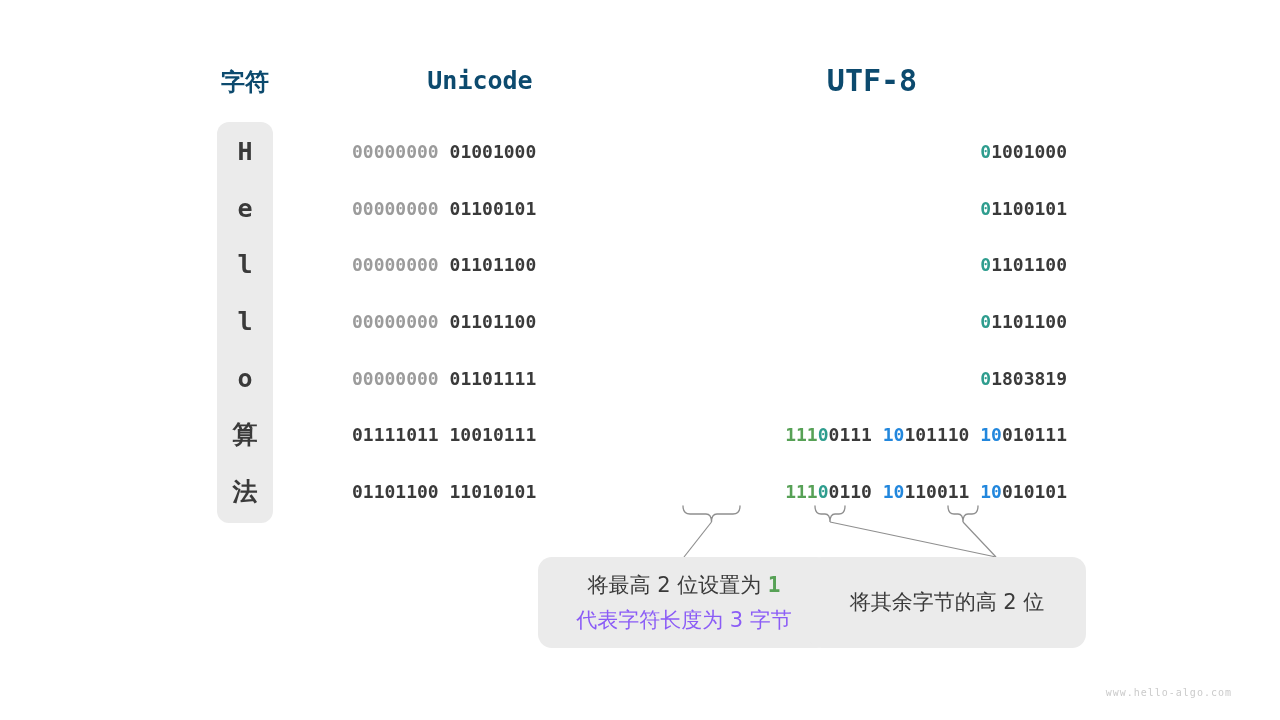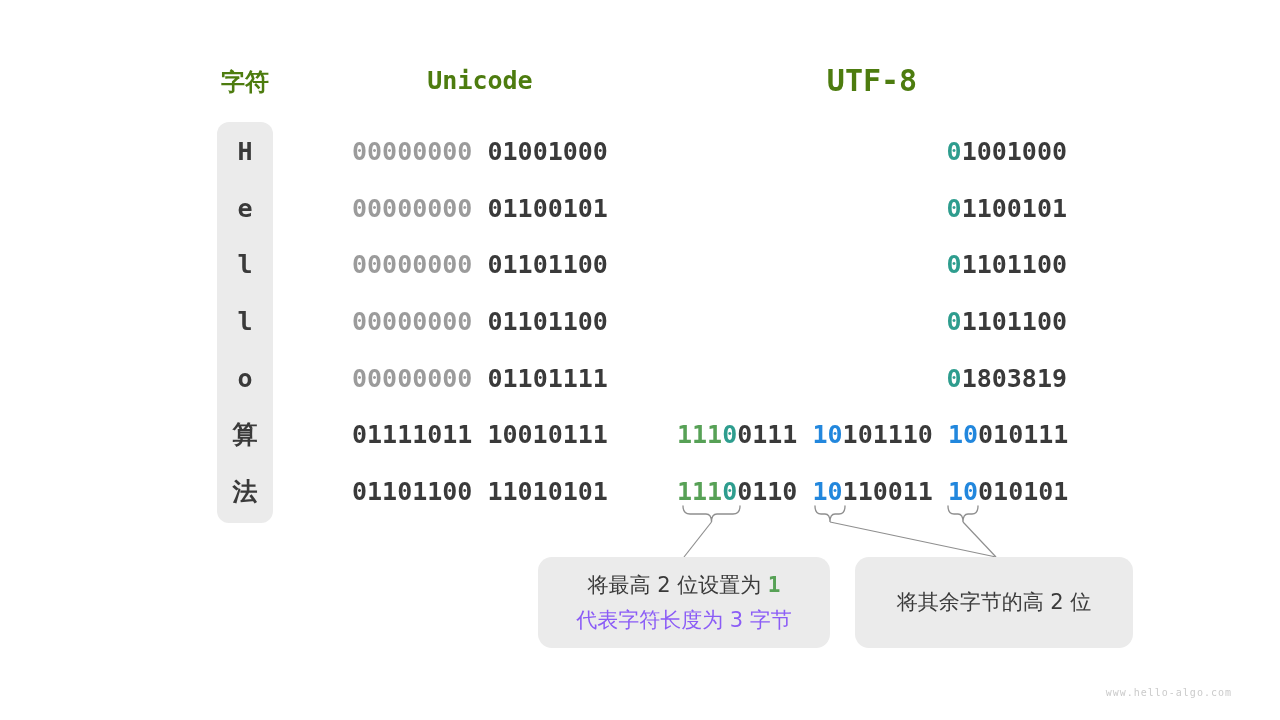--- a/index.html
+++ b/index.html
@@ -5,47 +5,47 @@
   html,body{margin:0;padding:0;}
   body{
     width:1280px;height:720px;position:relative;background:#ffffff;
     font-family:"DejaVu Sans","Liberation Sans",sans-serif;
     overflow:hidden;
   }
   .mono{font-family:"DejaVu Sans Mono","Liberation Mono",monospace;}
   .abs{position:absolute;}
   .col-header{
     height:36px;line-height:36px;text-align:center;
-    font-weight:bold;color:#4d7c0f;
+    font-weight:bold;color:#0c4a6e;
   }
   #hdr-char{left:205px;top:64px;width:80px;font-size:24px;}
   #hdr-unicode{left:352px;top:63px;width:256px;font-size:25px;}
   #hdr-utf8{left:677px;top:63px;width:390px;font-size:30px;}
   #char-col-bg{
     left:217px;top:122px;width:56px;height:401px;
     background:#ebebeb;border-radius:12px;
   }
   .row-char{
     left:217px;width:56px;height:36px;line-height:36px;text-align:center;
     font-size:25px;font-weight:bold;color:#3a3a3a;
   }
   .bin{
-    height:36px;line-height:36px;font-size:25px;font-weight:bold;
+    height:36px;line-height:36px;font-size:18px;font-weight:bold;
     letter-spacing:0;white-space:pre;
   }
   .bin-unicode{left:352px;}
   .bin-utf8{left:677px;width:390px;text-align:right;}
   #connector-layer{left:530px;top:495px;width:620px;height:65px;}
   .callout{
     top:557px;height:91px;background:#ebebeb;border-radius:14px;
     display:flex;flex-direction:column;justify-content:center;
     text-align:center;color:#3a3a3a;font-size:21px;line-height:35px;
   }
   #callout-1{left:538px;width:292px;}
-  #callout-2{left:855px;width:278px;gap:45px;}
+  #callout-2{left:808px;width:278px;gap:45px;}
   .callout .num{font-weight:bold;font-size:21px;}
   #watermark{
     right:48px;bottom:22px;font-size:10px;color:#cbcbcb;letter-spacing:1px;
   }
 </style>
 </head>
 <body>
 
 <div class="abs col-header" id="hdr-char">字符</div>
 <div class="abs col-header mono" id="hdr-unicode">Unicode</div>

